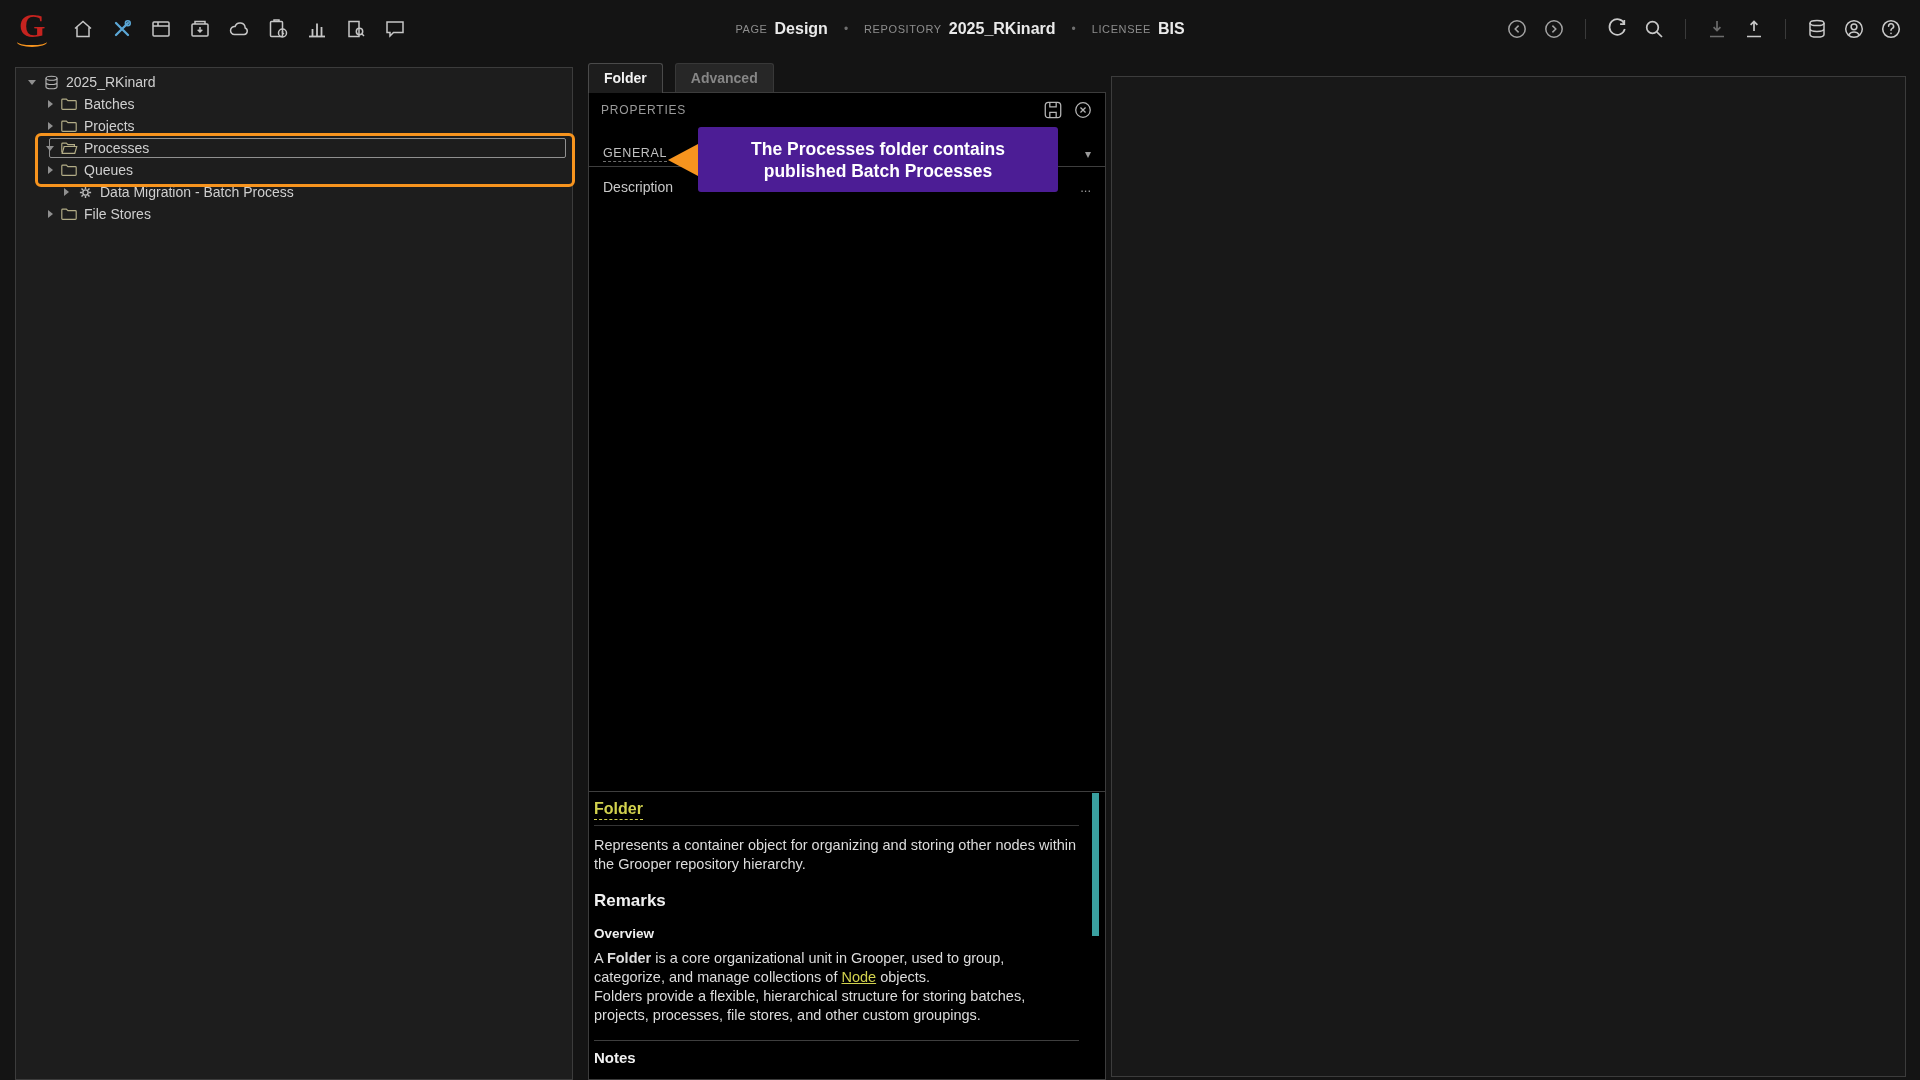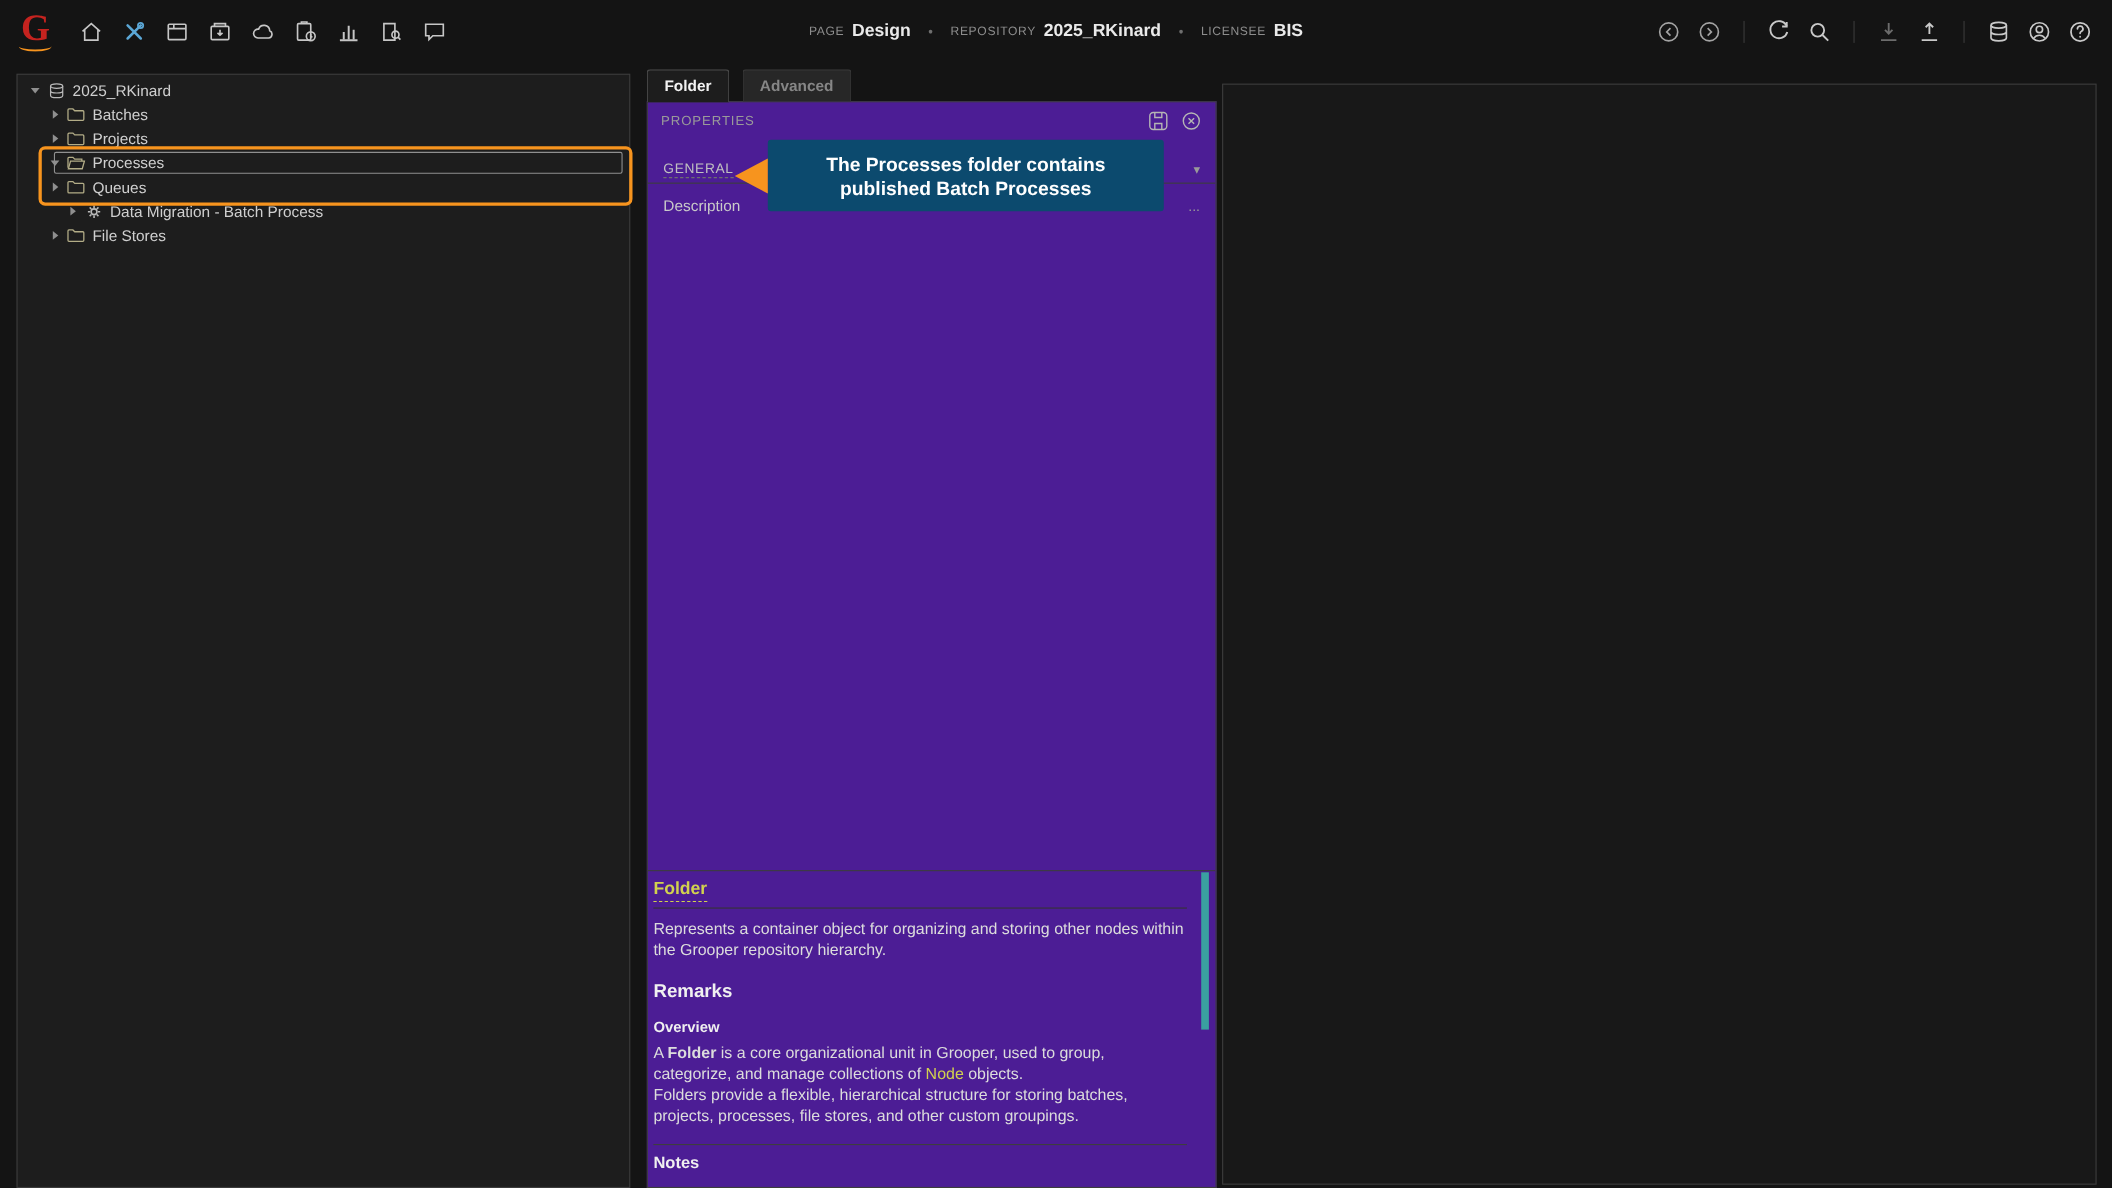--- a/index.html
+++ b/index.html
@@ -49,36 +49,36 @@
   .ticon { width:22px; display:flex; align-items:center; justify-content:center; color:#b3ad87; }
   .ticon.gray { color:#b9b9b9; }
   .tlabel { margin-left:4px; white-space:nowrap; }
   .selbox { position:absolute; left:33px; right:6px; top:1px; bottom:1px;
             border:1px solid #909090; border-radius:2px; }
 
   
   .anno-rect { position:absolute; left:35px; top:133px; width:540px; height:54px;
                border:3px solid #F7941E; border-radius:6px; z-index:50; pointer-events:none; }
   .callout { position:absolute; left:698px; top:127px; width:360px; height:65px; z-index:60;
-             background:#0c4a6e; border-radius:3px; display:flex; flex-direction:column;
+             background:#4c1d95; border-radius:3px; display:flex; flex-direction:column;
              align-items:center; justify-content:center; }
   .callout::before { content:''; position:absolute; left:-30px; top:50%; transform:translateY(-50%);
                      width:0; height:0; border-top:16px solid transparent; border-bottom:16px solid transparent;
                      border-right:30px solid #F7941E; }
   .callout div { color:#ffffff; font-size:17.5px; font-weight:bold; line-height:22px; text-align:center; }
 
   
   .tabs { position:absolute; left:588px; top:63px; height:30px; display:flex; gap:12px; z-index:10; }
   .tab { padding:0 15px; font-size:14px; font-weight:bold; cursor:pointer; }
   .tab.active { height:30px; line-height:29px; color:#f2f2f2; background:#1d1d1d;
                 border:1px solid #4a4a4a; border-bottom:none; border-radius:3px 3px 0 0; }
   .tab.inactive { height:29px; line-height:28px; color:#868686; background:#272727;
                   border:1px solid #383838; border-bottom:none; border-radius:3px 3px 0 0; }
   .mid-panel { position:absolute; left:588px; top:92px; width:518px; height:988px;
-               background:#4c1d95; border:1px solid #3c3c3c; overflow:hidden; }
+               background:#000000; border:1px solid #3c3c3c; overflow:hidden; }
   .props-head { position:absolute; left:0; right:0; top:0; height:34px; padding:0 12px;
                 display:flex; align-items:center; }
   .props-title { font-size:12px; color:#9a9a9a; letter-spacing:.8px; }
   .props-actions { margin-left:auto; display:flex; align-items:center; gap:10px; color:#b5b5b5; }
   .pbtn { width:20px; height:20px; display:flex; align-items:center; justify-content:center; cursor:pointer; }
   .gen-row { position:absolute; left:0; right:0; top:48px; height:26px; padding:0 14px;
              display:flex; align-items:center; border-bottom:1px solid #3e3e3e; }
   .gen-title { font-size:12.5px; color:#c0c0c0; letter-spacing:.6px;
                border-bottom:1px dashed #6f6f6f; padding-bottom:1px; }
   .gen-chevron { margin-left:auto; color:#9a9a9a; font-size:12px; cursor:pointer; }
@@ -90,21 +90,21 @@
   
   .docs { position:absolute; left:0; right:0; top:698px; bottom:0; border-top:1px solid #3e3e3e;
           padding:8px 26px 0 5px; overflow:hidden; }
   .doc-titlebar { border-bottom:1px solid #343434; padding-bottom:5px; }
   .doc-title { display:inline-block; color:#d2d24e; font-size:16px; font-weight:bold;
                border-bottom:1px dashed #d2d24e; padding-bottom:1px; }
   .doc-summary { margin-top:10px; font-size:14.5px; line-height:19px; color:#dcdcdc; }
   .doc-remarks { margin-top:17px; font-size:17px; font-weight:bold; color:#f0f0f0; }
   .doc-overview { margin-top:15px; font-size:13.5px; font-weight:bold; color:#f0f0f0; }
   .doc-para { margin-top:8px; font-size:14.5px; line-height:19px; color:#dcdcdc; }
-  .doc-link { color:#d2d24e; cursor:pointer; }
+  .doc-link { color:#d2d24e; text-decoration:underline; cursor:pointer; }
   .doc-hr { margin-top:15px; border:none; border-top:1px solid #3e3e3e; }
   .doc-notes { margin-top:8px; font-size:15px; font-weight:bold; color:#f0f0f0; }
   .scroll-thumb { position:absolute; right:6px; top:700px; width:7px; height:143px;
                   background:#3AA0A0; cursor:pointer; }
 </style>
 </head>
 <body>
 
 <header class="topbar">
   <div class="logo">G</div>

